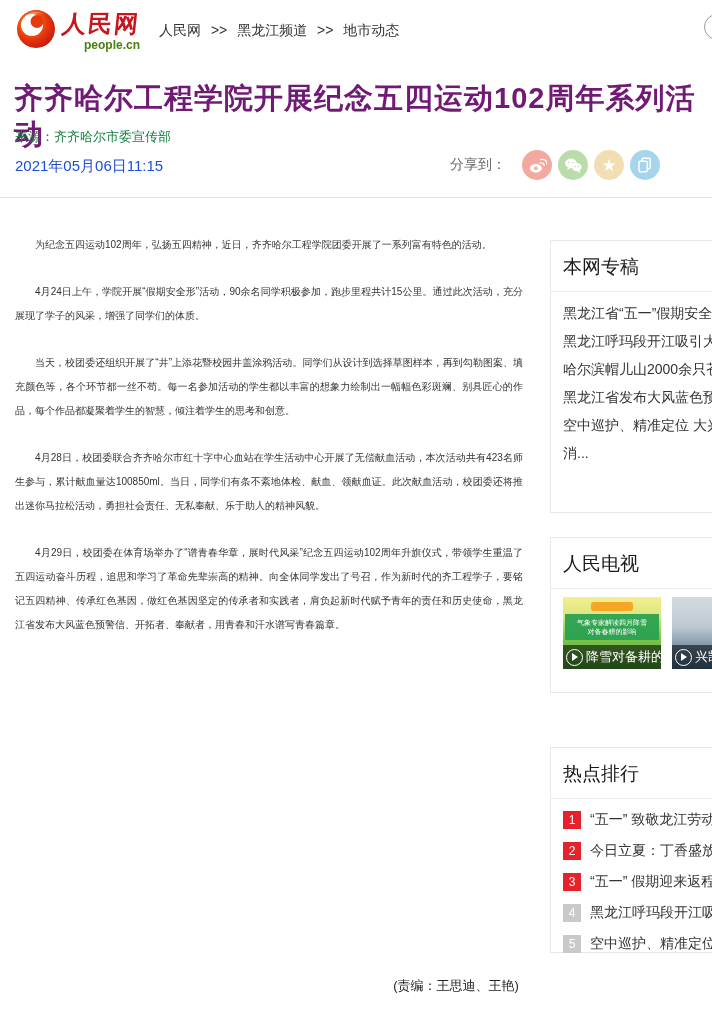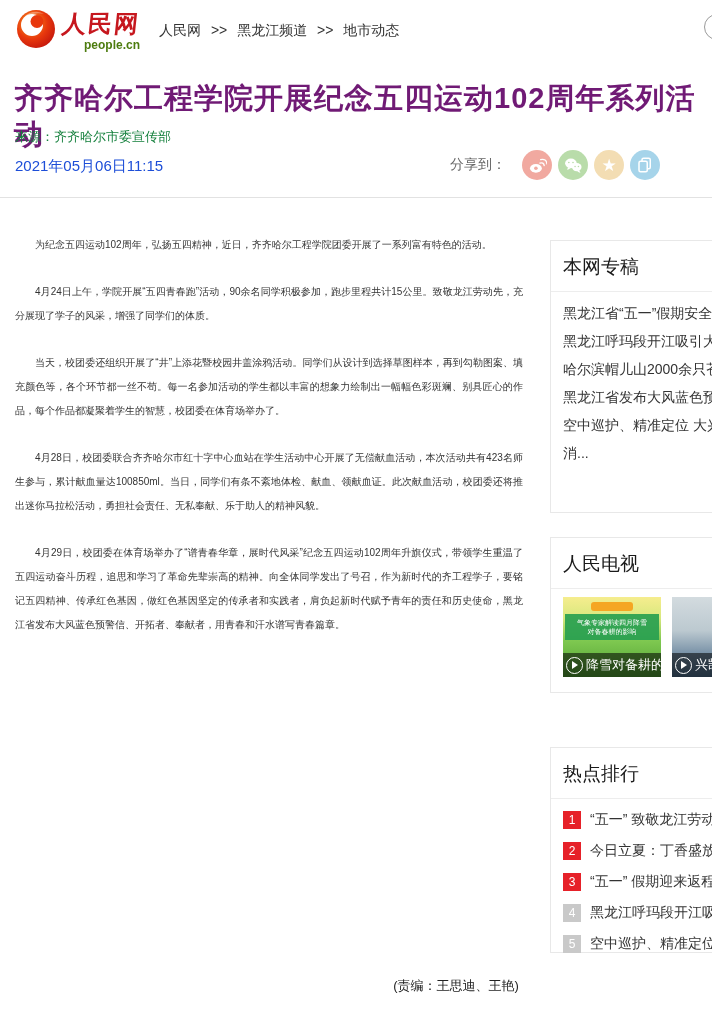--- a/index.html
+++ b/index.html
@@ -36,21 +36,21 @@
   .sbox-title{font-size:19px;color:#1a1a1a;padding:13px 12px 11px 12px;border-bottom:1px solid #ededed;}
   #box-specials{top:240px;height:273px;}
   #box-tv{top:537px;height:156px;}
   #box-hot{top:747px;height:206px;}
 
   .sp-list{padding:7px 0 0 12px;}
   .sp-item{font-size:14px;line-height:28px;color:#333;white-space:nowrap;cursor:pointer;}
   .sp-item.wrap{white-space:normal;width:198px;}
 
   .videos{position:relative;height:100px;}
-  .video{position:absolute;top:8px;width:98px;height:80px;overflow:hidden;cursor:pointer;}
+  .video{position:absolute;top:8px;width:98px;height:72px;overflow:hidden;cursor:pointer;}
   #video-1{left:12px;background:linear-gradient(180deg,#f6ed8e 0%,#d8e87e 26%,#7ec850 55%,#4f9e33 100%);}
   #video-2{left:121px;background:linear-gradient(180deg,#d3dbdf 0%,#bcc9d0 42%,#7a93a8 70%,#4c6d8c 100%);}
   .v-pill{position:absolute;left:28px;top:5px;width:42px;height:9px;background:#f5a623;border-radius:3px;}
   .v-band{position:absolute;left:2px;top:17px;width:94px;height:26px;background:rgba(40,160,80,.92);
           color:#fff;font-size:7px;line-height:9px;text-align:center;padding-top:4px;box-sizing:border-box;}
   .v-caption{position:absolute;left:0;bottom:0;width:100%;height:24px;background:rgba(0,0,0,.55);
              display:flex;align-items:center;color:#fff;font-size:13px;white-space:nowrap;}
   .play{flex:0 0 auto;width:15px;height:15px;border:1.5px solid #fff;border-radius:50%;margin:0 3px 0 3px;position:relative;}
   .play::after{content:"";position:absolute;left:5px;top:3.5px;border-left:6px solid #fff;
                border-top:4px solid transparent;border-bottom:4px solid transparent;}
@@ -131,22 +131,22 @@
         <rect x="8" y="3" width="11" height="14" rx="2" fill="none" stroke="#fff" stroke-width="2"></rect>
         <rect x="4" y="7" width="11" height="14" rx="2" fill="#a6d4ea" stroke="#fff" stroke-width="2"></rect>
       </svg>
     </span>
   </div>
 
   <div class="divider"></div>
 
   <div class="article">
     <p>为纪念五四运动102周年，弘扬五四精神，近日，齐齐哈尔工程学院团委开展了一系列富有特色的活动。</p>
-    <p>4月24日上午，学院开展“五四青春跑”活动，90余名同学积极参加，跑步里程共计15公里。致敬龙江劳动先，充分展现了学子的风采，增强了同学们的体质。</p>
-    <p>当天，校团委还组织开展了“井”上添花暨校园井盖涂鸦活动。同学们从设计到选择草图样本，再到勾勒图案、填充颜色等，各个环节都一丝不苟。每一名参加活动的学生都以丰富的想象力绘制出一幅幅色彩斑斓、别具匠心的作品，每个作品都凝聚着学生的智慧，校团委在体育场举办了。</p>
+    <p>4月24日上午，学院开展“假期安全形”活动，90余名同学积极参加，跑步里程共计15公里。通过此次活动，充分展现了学子的风采，增强了同学们的体质。</p>
+    <p>当天，校团委还组织开展了“井”上添花暨校园井盖涂鸦活动。同学们从设计到选择草图样本，再到勾勒图案、填充颜色等，各个环节都一丝不苟。每一名参加活动的学生都以丰富的想象力绘制出一幅幅色彩斑斓、别具匠心的作品，每个作品都凝聚着学生的智慧，倾注着学生的思考和创意。</p>
     <p>4月28日，校团委联合齐齐哈尔市红十字中心血站在学生活动中心开展了无偿献血活动，本次活动共有423名师生参与，累计献血量达100850ml。当日，同学们有条不紊地体检、献血、领献血证。此次献血活动，校团委还将推出迷你马拉松活动，勇担社会责任、无私奉献、乐于助人的精神风貌。</p>
     <p>4月29日，校团委在体育场举办了“谱青春华章，展时代风采”纪念五四运动102周年升旗仪式，带领学生重温了五四运动奋斗历程，追思和学习了革命先辈崇高的精神。向全体同学发出了号召，作为新时代的齐工程学子，要铭记五四精神、传承红色基因，做红色基因坚定的传承者和实践者，肩负起新时代赋予青年的责任和历史使命，黑龙江省发布大风蓝色预警信、开拓者、奉献者，用青春和汗水谱写青春篇章。</p>
   </div>
 
   <div class="editor">(责编：王思迪、王艳)</div>
 
   <div class="sbox" id="box-specials">
     <div class="sbox-title">本网专稿</div>
     <div class="sp-list">
       <div class="sp-item">黑龙江省“五一”假期安全形</div>

